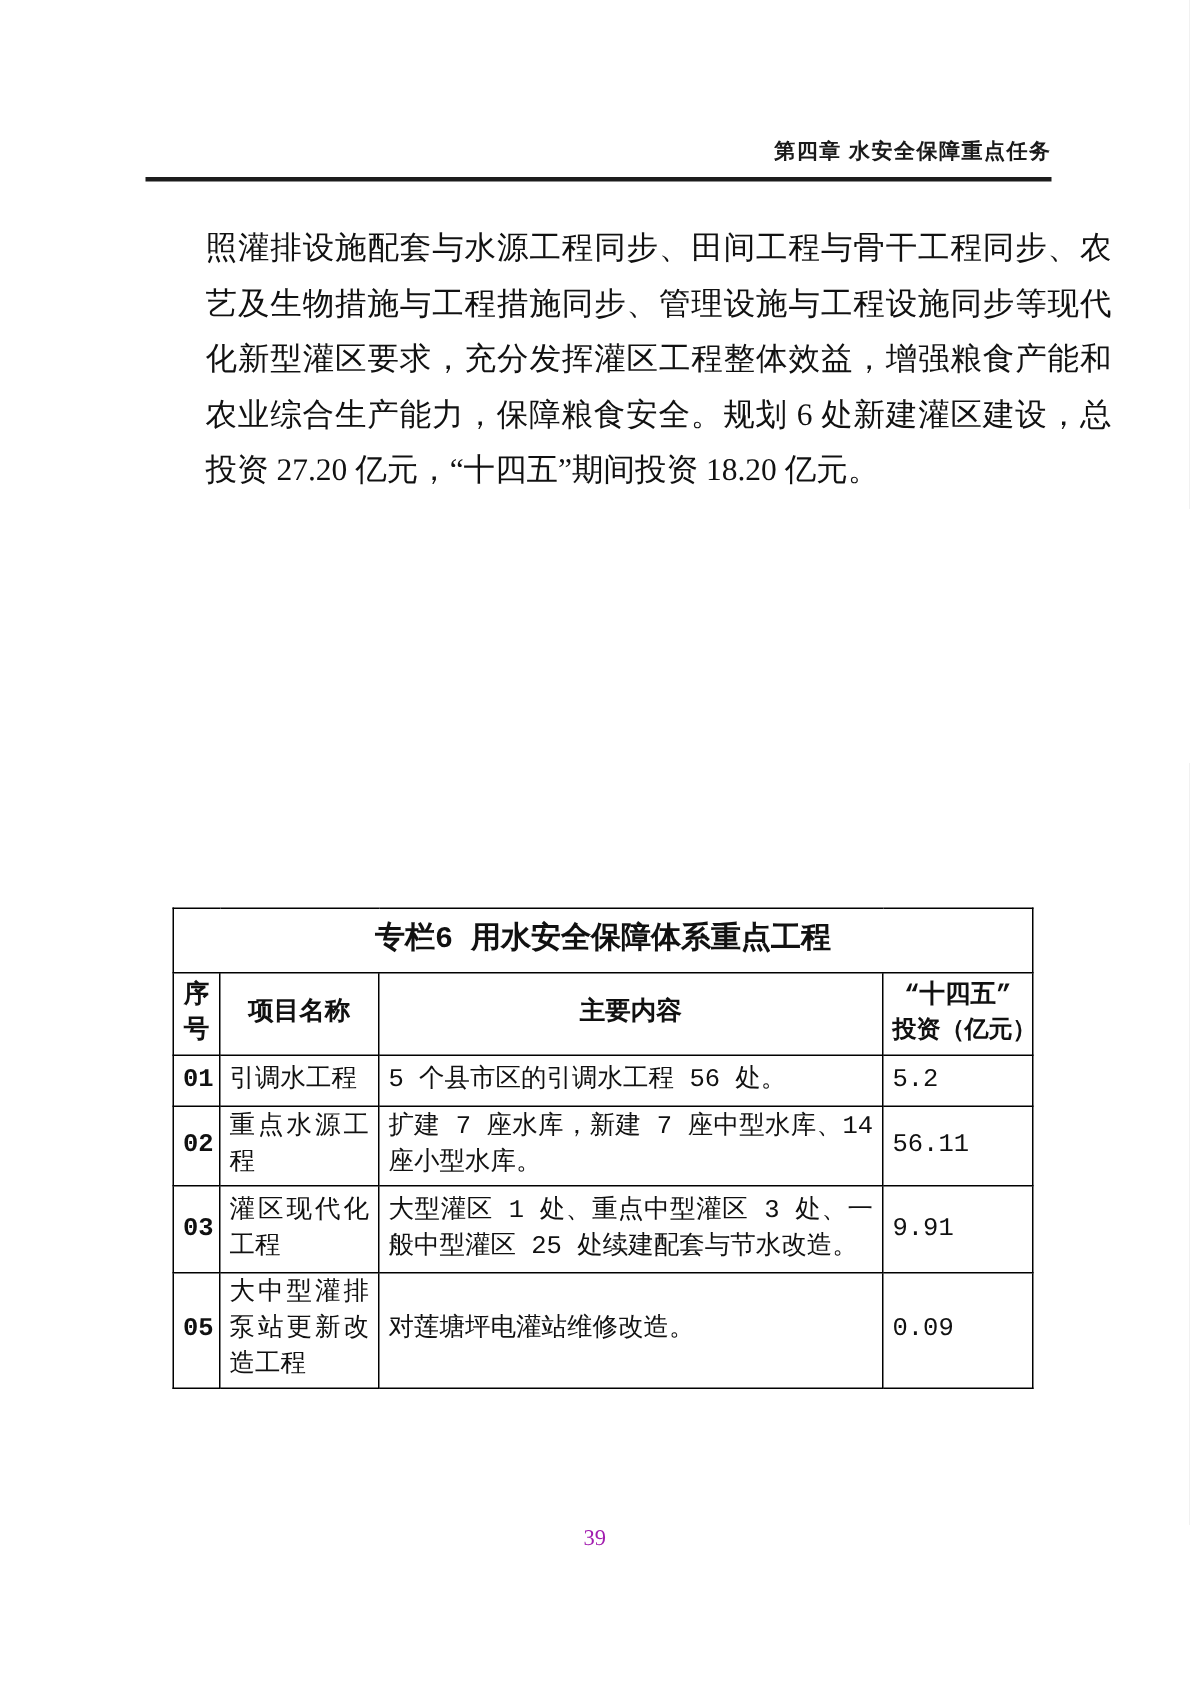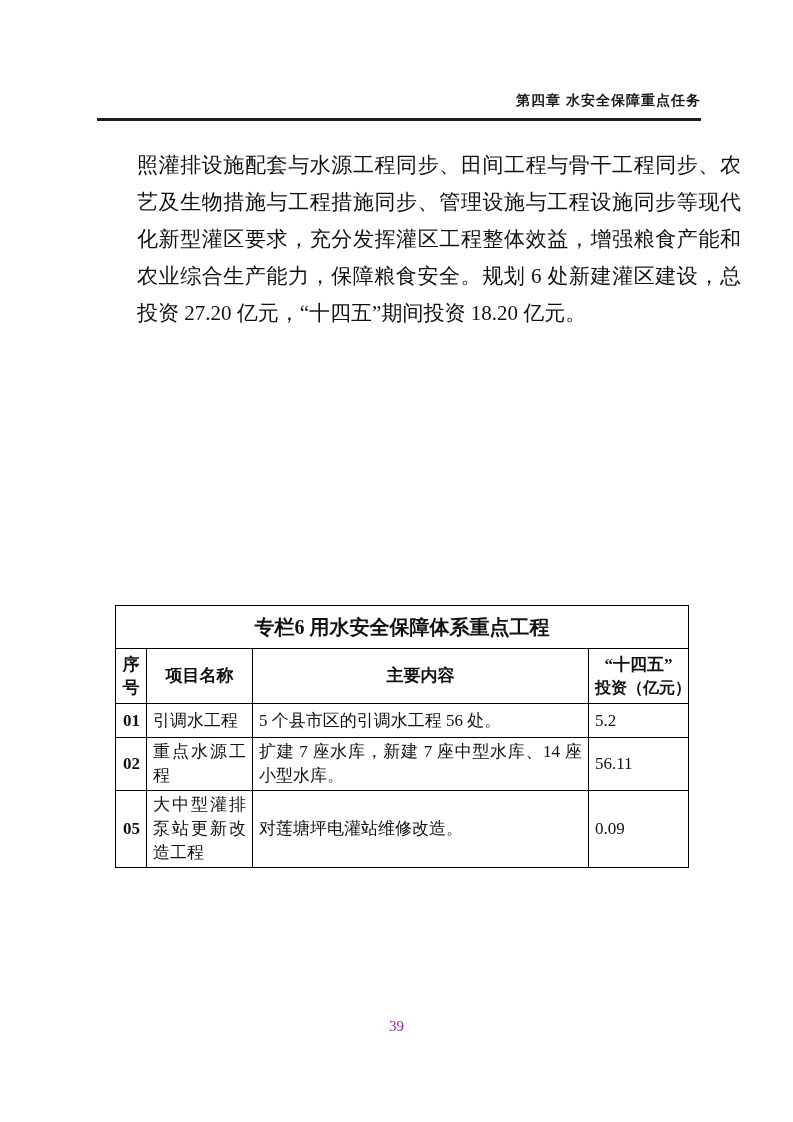--- a/index.html
+++ b/index.html
@@ -48,20 +48,21 @@
   .box-table {
     position: absolute;
     top: 605px;
     left: 115px;
     width: 573px;
     border-collapse: collapse;
     table-layout: fixed;
     font-size: 17px;
     line-height: 24px;
     color: #111111;
+    font-family: Liberation Mono, monospace;
   }
   .box-table td {
     border: 1.5px solid #000;
     vertical-align: middle;
     padding: 2px 6px;
     overflow: hidden;
   }
   .t-title {
     text-align: center;
     font-weight: bold;
@@ -130,20 +131,26 @@
       <td class="c-name">引调水工程</td>
       <td class="c-content">5 个县市区的引调水工程 56 处。</td>
       <td class="c-inv">5.2</td>
     </tr>
     <tr class="r2">
       <td class="c-no">02</td>
       <td class="c-name">重点水源工程</td>
       <td class="c-content">扩建 7 座水库，新建 7 座中型水库、14 座小型水库。</td>
       <td class="c-inv">56.11</td>
     </tr>
+    <tr class="r3">
+      <td class="c-no">03</td>
+      <td class="c-name">灌区现代化工程</td>
+      <td class="c-content">大型灌区 1 处、重点中型灌区 3 处、一般中型灌区 25 处续建配套与节水改造。</td>
+      <td class="c-inv">9.91</td>
+    </tr>
     <tr class="r5">
       <td class="c-no">05</td>
       <td class="c-name">大中型灌排泵站更新改造工程</td>
       <td class="c-content">对莲塘坪电灌站维修改造。</td>
       <td class="c-inv">0.09</td>
     </tr>
   </tbody>
     </table>
 
   <div class="page-number">39</div>

